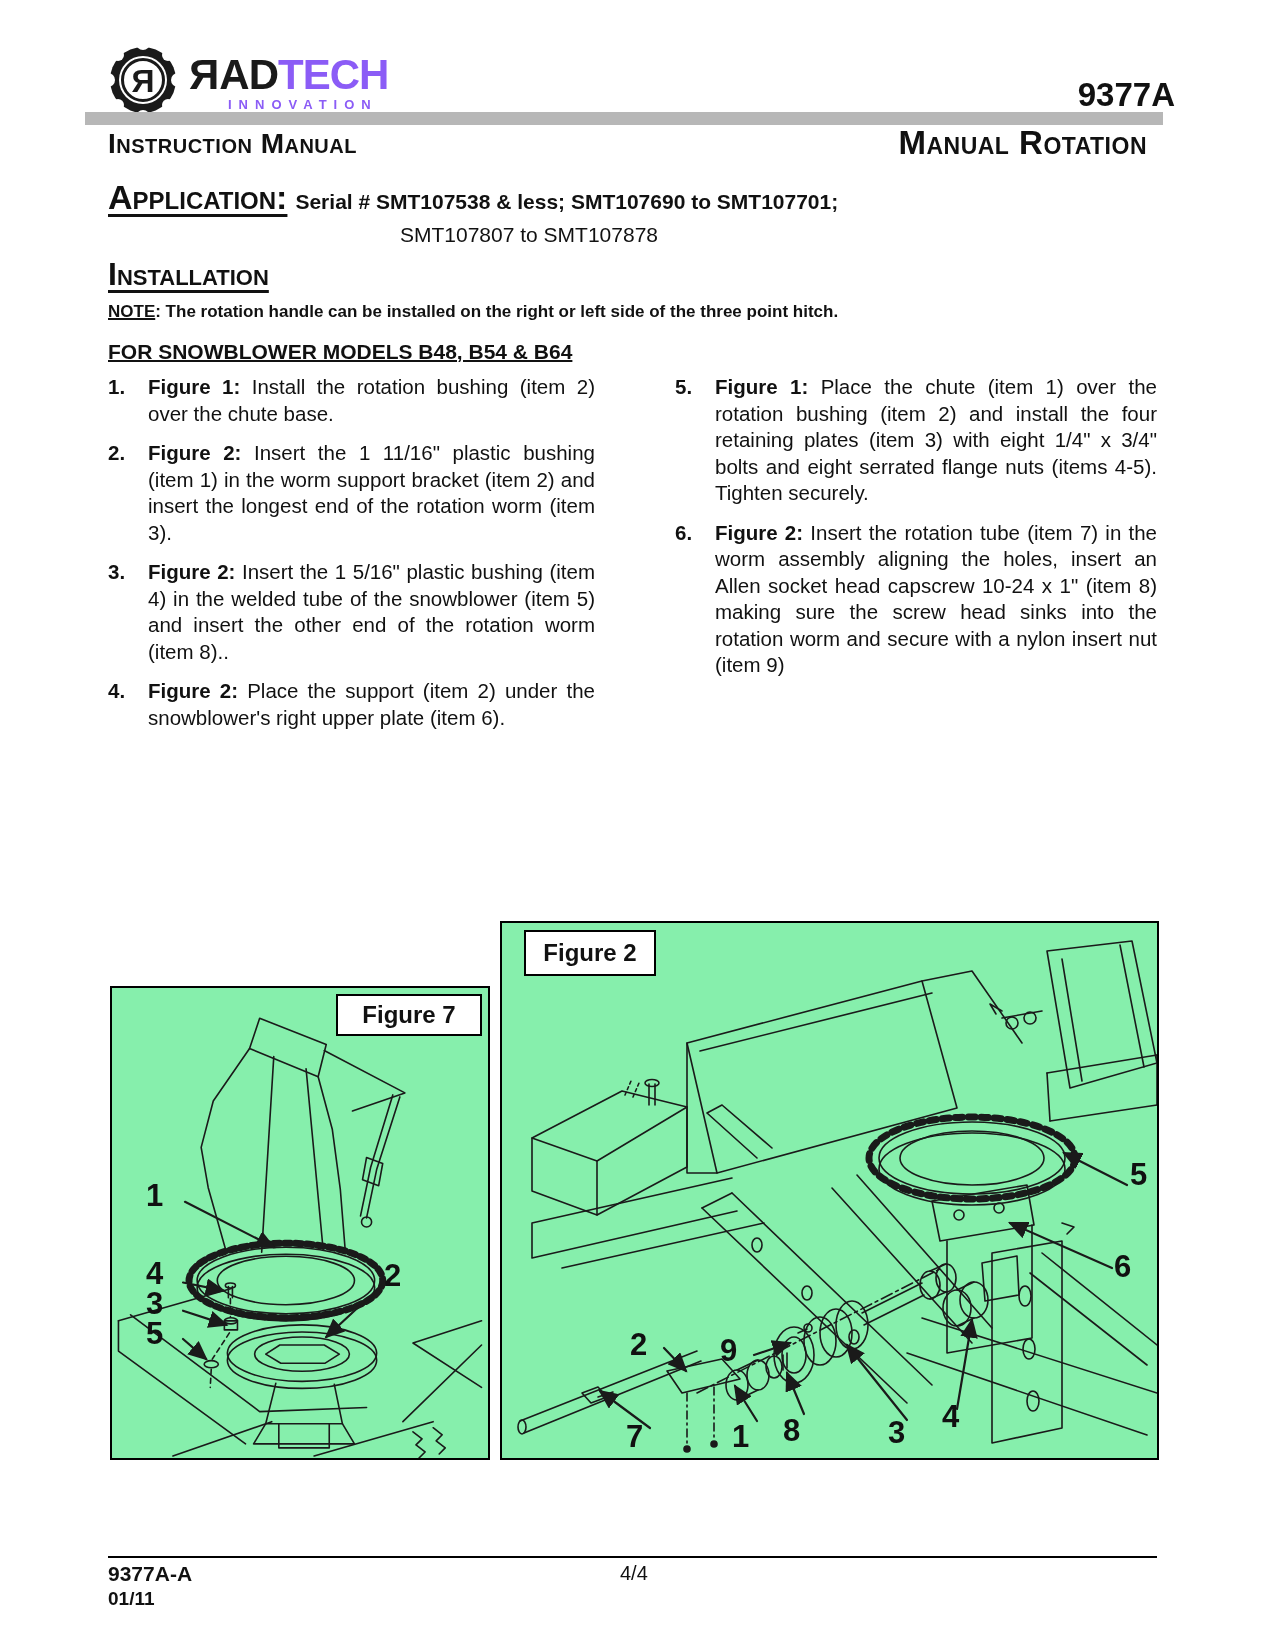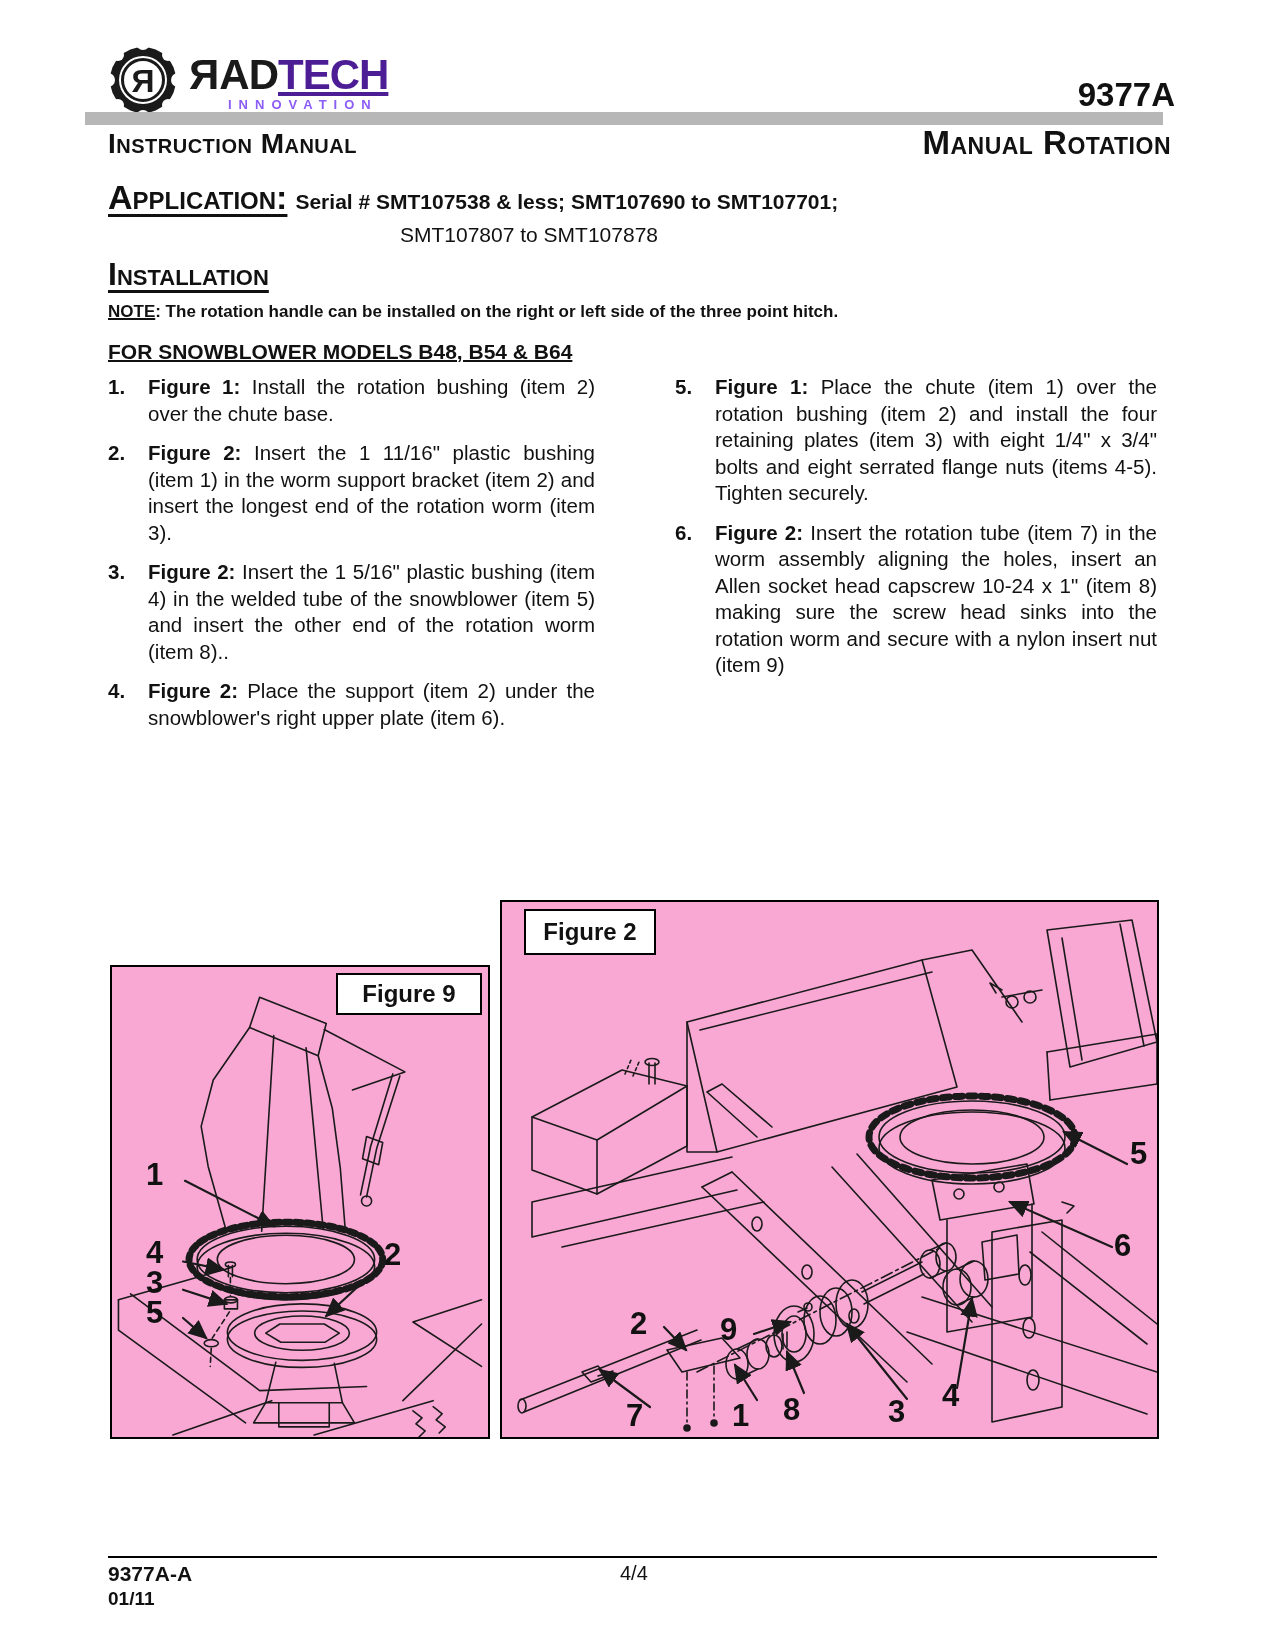--- a/index.html
+++ b/index.html
@@ -7,44 +7,44 @@
     position:relative;width:1275px;height:1650px;background:#ffffff;
     margin:0 auto;font-family:"Liberation Sans","DejaVu Sans",sans-serif;
     color:#111;overflow:hidden;
   }
   
   .logo{position:absolute;left:106px;top:42px;display:flex;align-items:flex-start;}
   .logo-badge{width:74px;height:76px;}
   .logo-word{margin-left:10px;margin-top:12px;line-height:1;}
   .logo-brand{font-size:42px;font-weight:bold;letter-spacing:-1px;color:#1a1a1a;}
   .logo-brand .rflip{display:inline-block;transform:scaleX(-1);}
-  .logo-brand .gray{color:#4c1d95;text-decoration:underline;}
+  .logo-brand .gray{color:#8b5cf6;}
   .logo-tagline{font-size:13px;letter-spacing:7px;color:#8b5cf6;margin-top:2px;margin-left:38px;font-weight:bold;}
   .doc-number{position:absolute;right:100px;top:76px;font-size:33px;font-weight:bold;}
   .gray-bar{position:absolute;left:85px;top:112px;width:1078px;height:13px;}
   .sheet-title{position:absolute;left:108px;top:128px;font-size:28px;font-weight:bold;font-variant:small-caps;letter-spacing:.5px;}
-  .product-title{position:absolute;right:104px;top:124px;font-size:33px;font-weight:bold;font-variant:small-caps;letter-spacing:.5px;}
+  .product-title{position:absolute;right:128px;top:124px;font-size:33px;font-weight:bold;font-variant:small-caps;letter-spacing:.5px;}
   
   .application{position:absolute;left:108px;top:178px;width:1050px;}
   .app-label{font-size:34px;font-weight:bold;font-variant:small-caps;text-decoration:underline;text-decoration-thickness:3px;text-underline-offset:5px;}
   .app-serial{font-size:21px;font-weight:bold;margin-left:8px;}
   .app-serial2{display:block;margin-left:292px;margin-top:6px;font-size:21px;font-weight:normal;}
   
   .inst-heading{position:absolute;left:108px;top:256px;font-size:32px;font-weight:bold;font-variant:small-caps;text-decoration:underline;text-decoration-thickness:3px;text-underline-offset:5px;}
   .note-line{position:absolute;left:108px;top:302px;width:1050px;font-size:17px;font-weight:bold;}
   .note-label{text-decoration:underline;text-decoration-thickness:2px;}
   .models-heading{position:absolute;left:108px;top:340px;font-size:21px;font-weight:bold;text-decoration:underline;text-decoration-thickness:2px;}
   .col{position:absolute;top:374px;font-size:20.5px;line-height:26.5px;}
   .col-left{left:108px;width:487px;}
   .col-right{left:675px;width:482px;}
   .step{position:relative;padding-left:40px;margin-bottom:13px;text-align:justify;}
   .step-num{position:absolute;left:0;top:0;font-weight:bold;}
   .step-lead{font-weight:bold;}
   
-  .figure-box{position:absolute;border:2.5px solid #000;background:#f9a8d4;}
+  .figure-box{position:absolute;border:2.5px solid #000;background:#86efac;margin-top:21px;}
   .fig1{left:110px;top:965px;width:376px;height:470px;}
   .fig2{left:500px;top:900px;width:655px;height:535px;}
   .fig-label{position:absolute;border:2.5px solid #000;display:flex;align-items:center;justify-content:center;font-size:24px;font-weight:bold;background:#fff;z-index:3;}
   .fig1 .fig-label{right:6px;top:6px;width:142px;height:38px;}
   .fig2 .fig-label{left:22px;top:7px;width:128px;height:42px;}
   .fig-svg{position:absolute;left:0;top:0;width:100%;height:100%;}
   .callout{position:absolute;font-size:31px;font-weight:bold;line-height:1;z-index:2;}
   
   .footer-rule{position:absolute;left:108px;top:1556px;width:1049px;border-top:2.5px solid #000;}
   .footer-rev{position:absolute;left:108px;top:1562px;font-size:21px;font-weight:bold;}
@@ -124,21 +124,21 @@
       <span class="step-num">5.</span>
       <span class="step-lead">Figure 1:</span><span> Place the chute (item 1) over the rotation bushing (item 2) and install the four retaining plates (item 3) with eight 1/4" x 3/4" bolts and eight serrated flange nuts (items 4-5). Tighten securely.</span>
     </div>
     <div class="step">
       <span class="step-num">6.</span>
       <span class="step-lead">Figure 2:</span><span> Insert the rotation tube (item 7) in the worm assembly aligning the holes, insert an Allen socket head capscrew 10-24 x 1" (item 8) making sure the screw head sinks into the rotation worm and secure with a nylon insert nut (item 9)</span>
     </div>
   </div>
 
   <div class="figure-box fig1">
-    <div class="fig-label">Figure 9</div>
+    <div class="fig-label">Figure 7</div>
 
     <svg class="fig-svg" viewBox="0 0 372 466" fill="none" stroke="#1a1a1a" stroke-width="1.6" stroke-linejoin="round" stroke-linecap="round">
       <defs>
         <marker id="ah1" markerWidth="10" markerHeight="8" refX="8" refY="4" orient="auto">
           <path d="M0,0 L9,4 L0,8 Z" fill="#1a1a1a" stroke="none"></path>
         </marker>
       </defs>
 
       <g>
         <path d="M146,30 L212,56 L204,88 L136,60 Z"></path>

